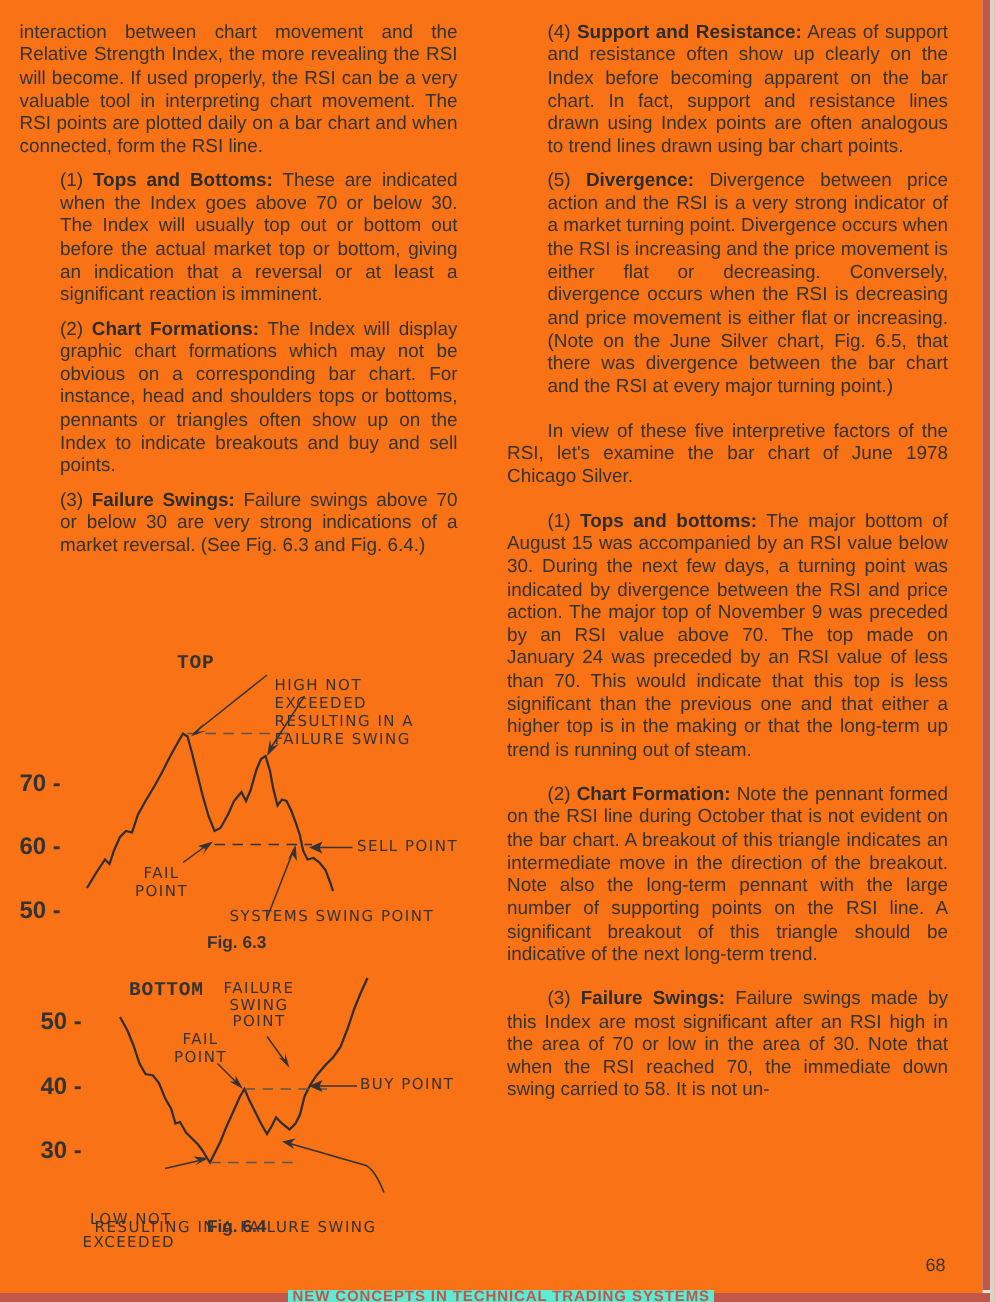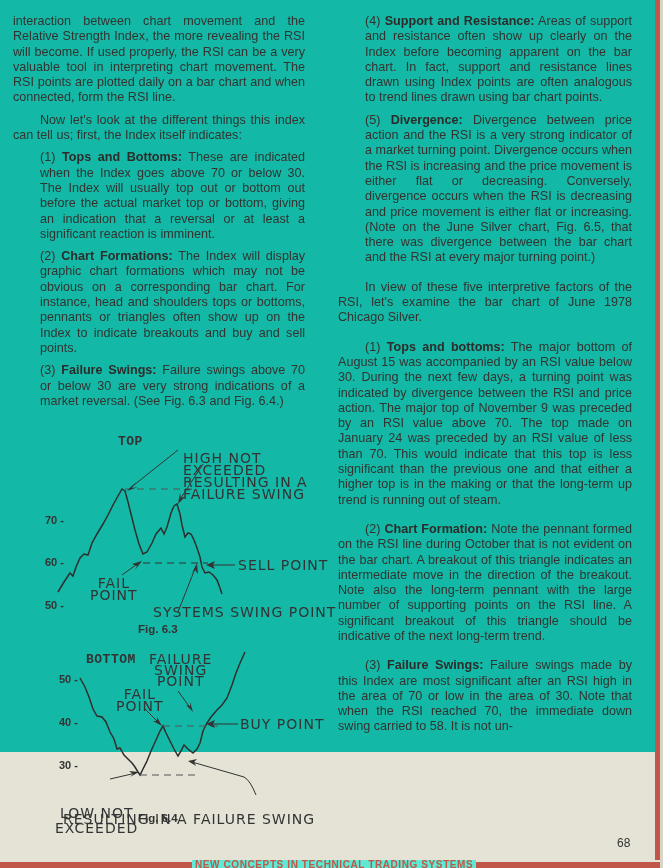--- a/index.html
+++ b/index.html
@@ -4,22 +4,22 @@
 <style>
   html, body { margin: 0; padding: 0; }
   body {
     width: 663px; height: 868px; overflow: hidden;
     background: #e4e3d6;
     position: relative;
     font-family: "Liberation Sans", sans-serif;
     color: #333330;
   }
   .page {
-    position: absolute; left: 0; top: 0; width: 655px; height: 752px;
-    background: #14b8a6;
+    position: absolute; left: 0; top: 0; width: 655px; height: 868px;
+    background: #f97316;
   }
   .right-border {
     position: absolute; left: 655px; top: 0; width: 5px; height: 860px;
     background: #c0574a;
   }
   .right-border-outer {
     position: absolute; left: 660px; top: 0; width: 3px; height: 868px;
     background: #d8d6c6;
   }
   .col {
@@ -34,30 +34,30 @@
   .item { margin-left: 27px; }
   .gap { margin-top: 14px; }
   b { font-weight: bold; color: #2c2c2a; }
 
   .fig {
     position: absolute; left: 0; width: 330px;
   }
   .fig svg { position: absolute; left: 0; top: 0; }
   .fig-label {
     position: absolute; font-family: "DejaVu Sans", sans-serif;
-    font-size: 14px; letter-spacing: 1px; color: #333;
+    font-size: 10px; letter-spacing: 1px; color: #333;
     white-space: nowrap; line-height: 12px;
   }
   .fig-title {
     position: absolute; font-family: Liberation Mono, monospace;
     font-weight: bold; font-size: 13px; color: #333; letter-spacing: 0.5px;
   }
   .axis-tick {
     position: absolute; font-family: "Liberation Sans", sans-serif;
-    font-weight: bold; font-size: 11px; color: #333; margin-left: 32px;
+    font-weight: bold; font-size: 16px; color: #333;
   }
   .caption {
     position: absolute; font-family: "Liberation Sans", sans-serif;
     font-weight: bold; font-size: 11.5px; color: #333;
   }
   .footer-bar {
     position: absolute; left: 0; top: 862px; width: 660px; height: 6px;
     background: #c0574a;
   }
   .footer-text {
@@ -71,21 +71,20 @@
     position: absolute; left: 617px; top: 836px; font-size: 12px; color: #333;
   }
 </style>
 </head>
 <body>
 
 <div class="page">
 
   <div class="col col-left">
     <p>interaction between chart movement and the Relative Strength Index, the more revealing the RSI will become. If used properly, the RSI can be a very valuable tool in interpreting chart movement. The RSI points are plotted daily on a bar chart and when connected, form the RSI line.</p>
-    <p class="indent-first">Now let's look at the different things this index can tell us; first, the Index itself indicates:</p>
     <p class="item">
       <span>(1)</span>
       <b>Tops and Bottoms:</b><span> These are indicated when the Index goes above 70 or below 30. The Index will usually top out or bottom out before the actual market top or bottom, giving an indication that a reversal or at least a significant reaction is imminent.</span>
     </p>
     <p class="item">
       <span>(2)</span>
       <b>Chart Formations:</b><span> The Index will display graphic chart formations which may not be obvious on a corresponding bar chart. For instance, head and shoulders tops or bottoms, pennants or triangles often show up on the Index to indicate breakouts and buy and sell points.</span>
     </p>
     <p class="item">
       <span>(3)</span>

